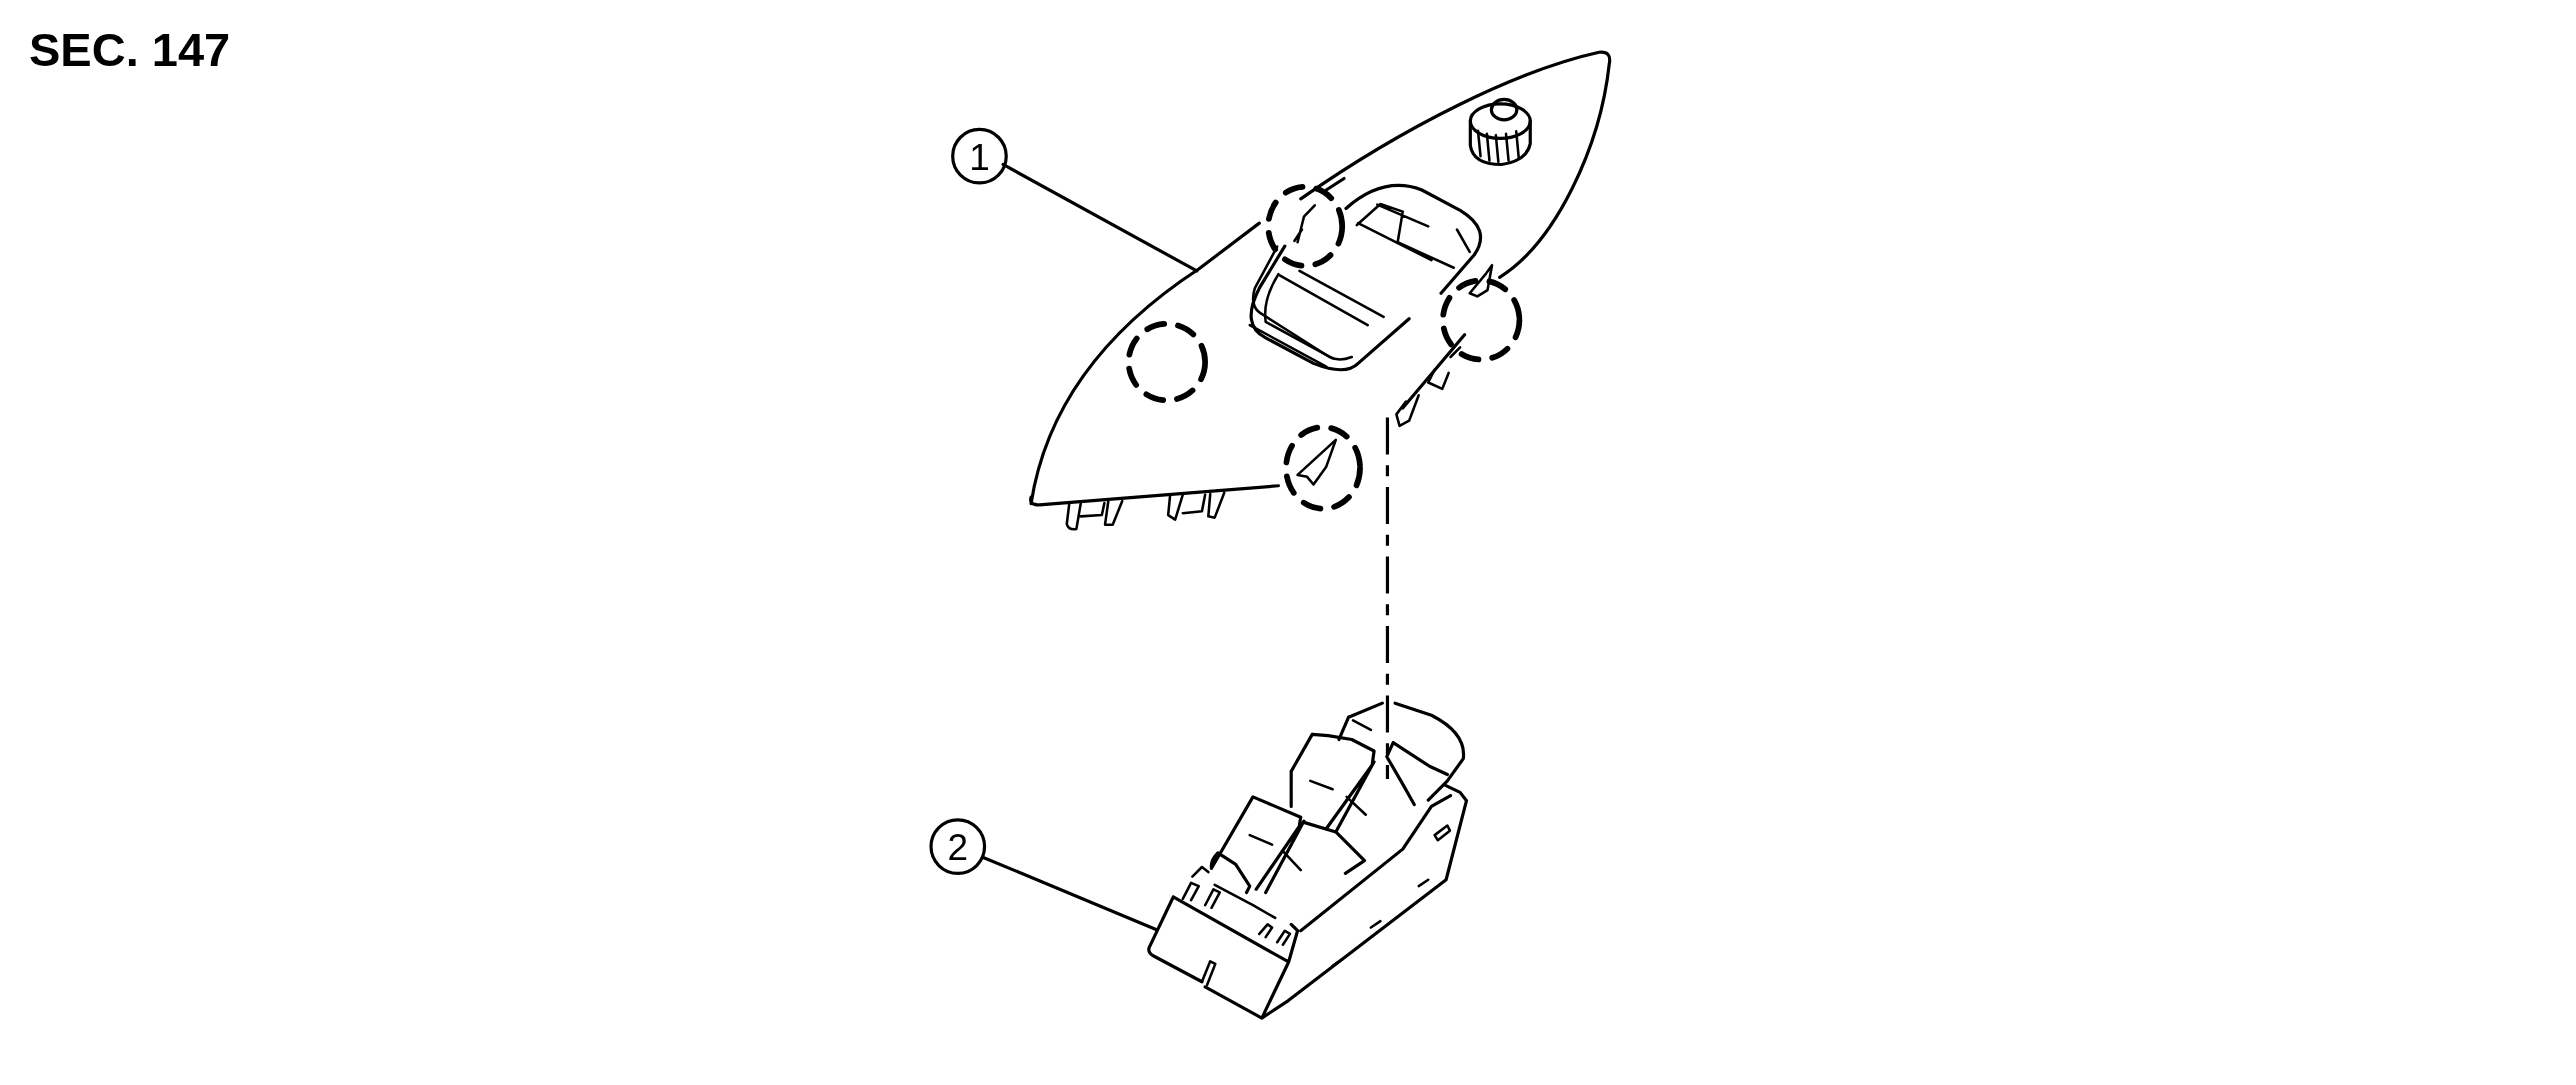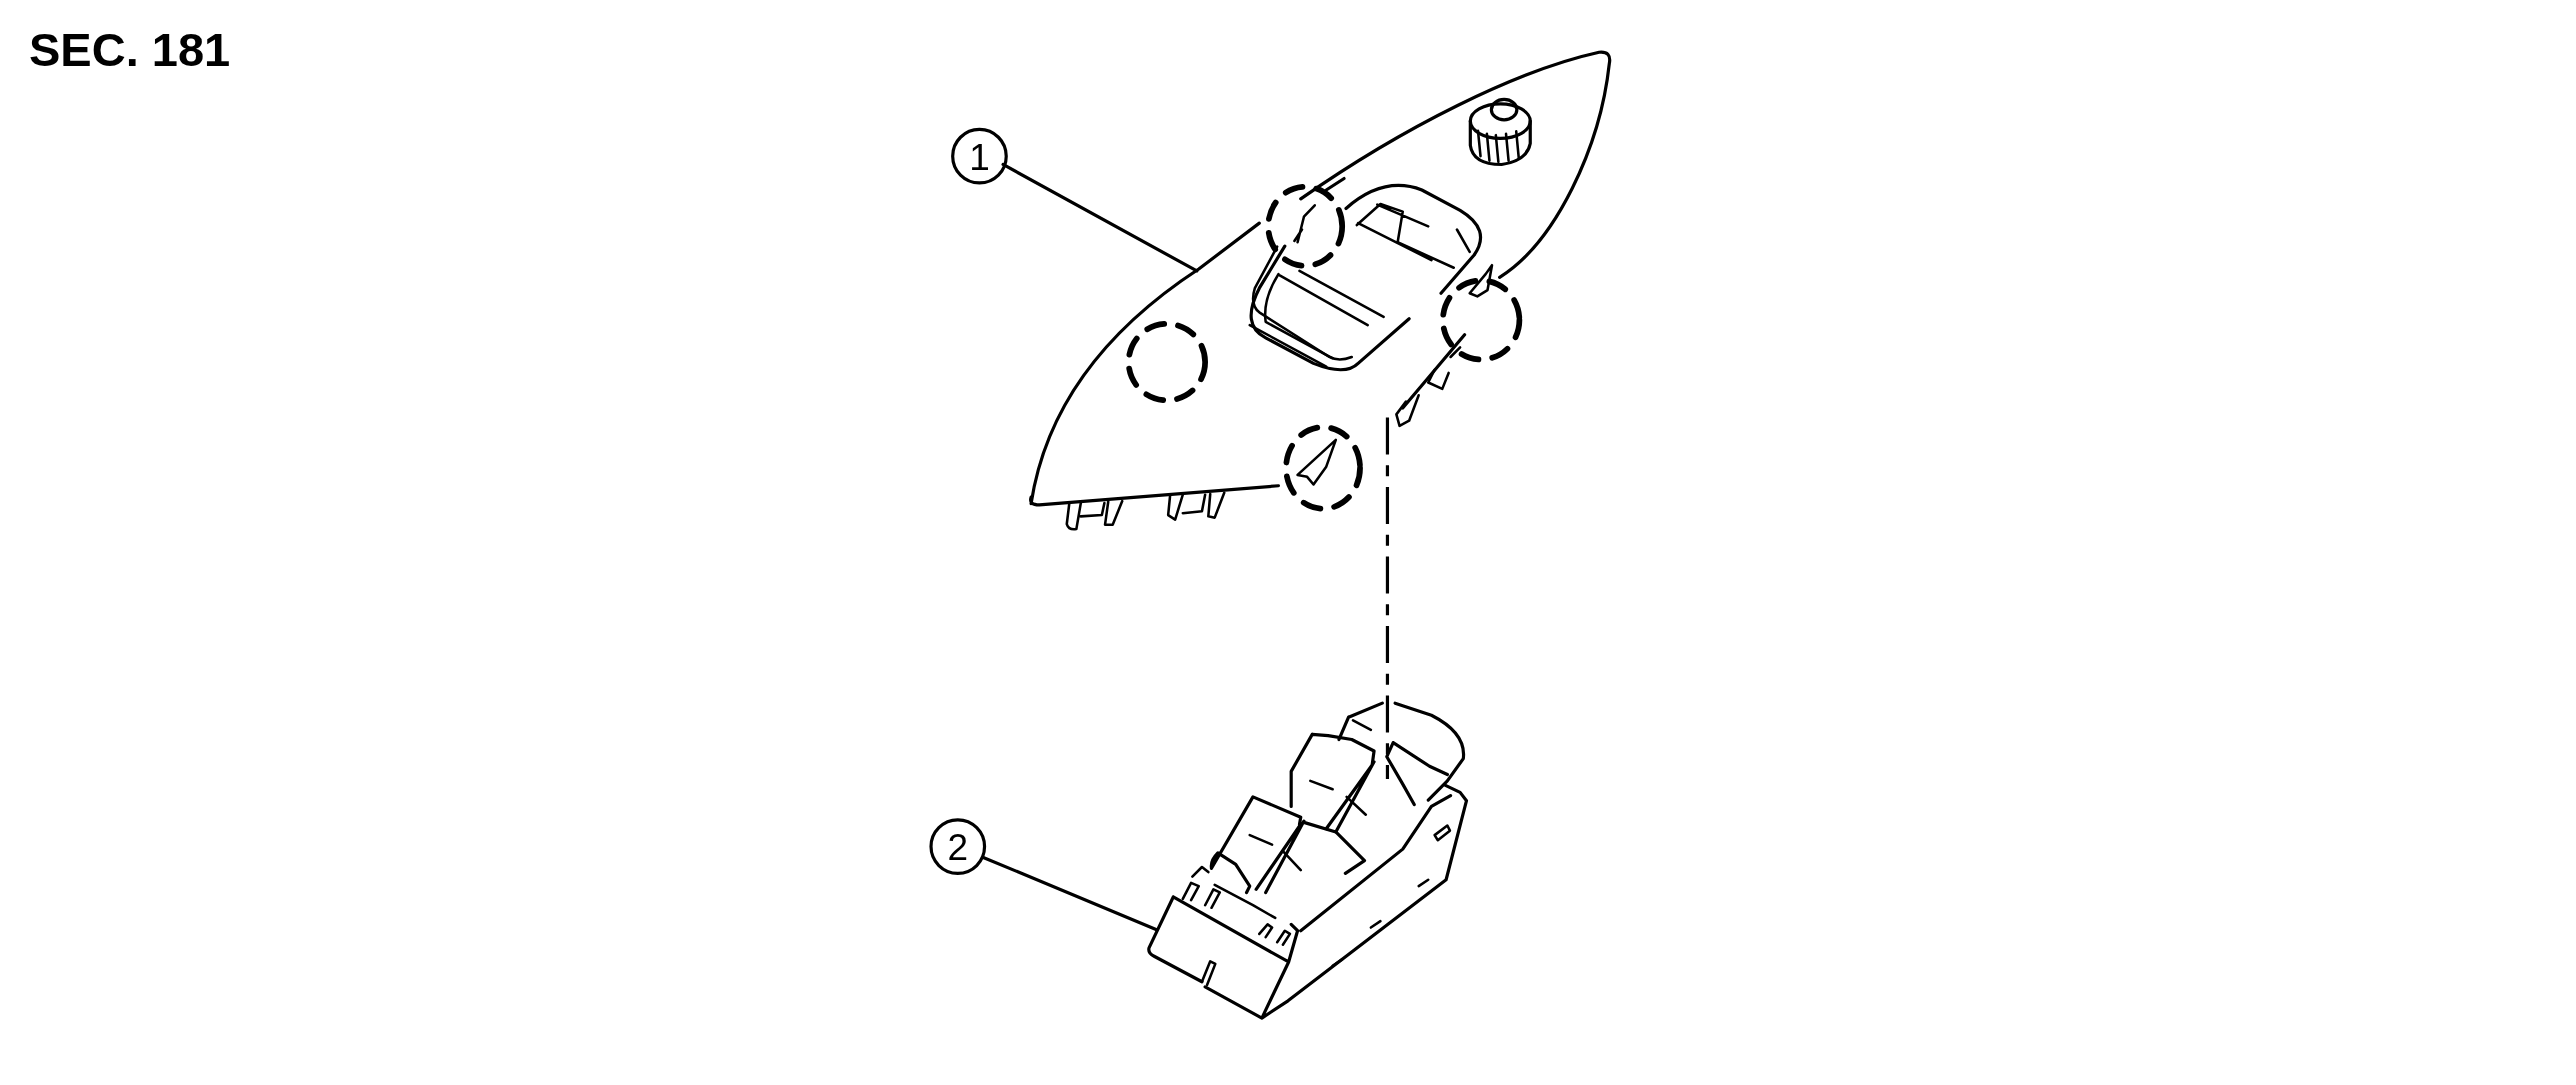--- a/index.html
+++ b/index.html
@@ -10,21 +10,21 @@
     font-size: 47px; line-height: 47px; color: #000; letter-spacing: 0px;
   }
   svg.drawing { position: absolute; left: 0; top: 0; }
   .callout-num {
     font-family: "Liberation Sans", sans-serif; font-size: 58px; font-weight: normal;
   }
 </style>
 </head>
 <body>
 
-<div class="sec-label">SEC. 181</div>
+<div class="sec-label">SEC. 147</div>
 
 <svg class="drawing" width="2576" height="1085" viewBox="0 0 4040 1702" fill="none" stroke="#000" stroke-linecap="round" stroke-linejoin="round">
 
   <g stroke-width="5">
 
     <path d="M1617,790 C1640,640 1730,520 1880,422 L1975,350
              M2040,312 C2200,200 2380,110 2508,82 Q2528,80 2524,100
              C2510,230 2440,380 2352,435
              M2297,525 L2200,640
              M2005,762 L1630,792 Q1613,792 1617,780"></path>

